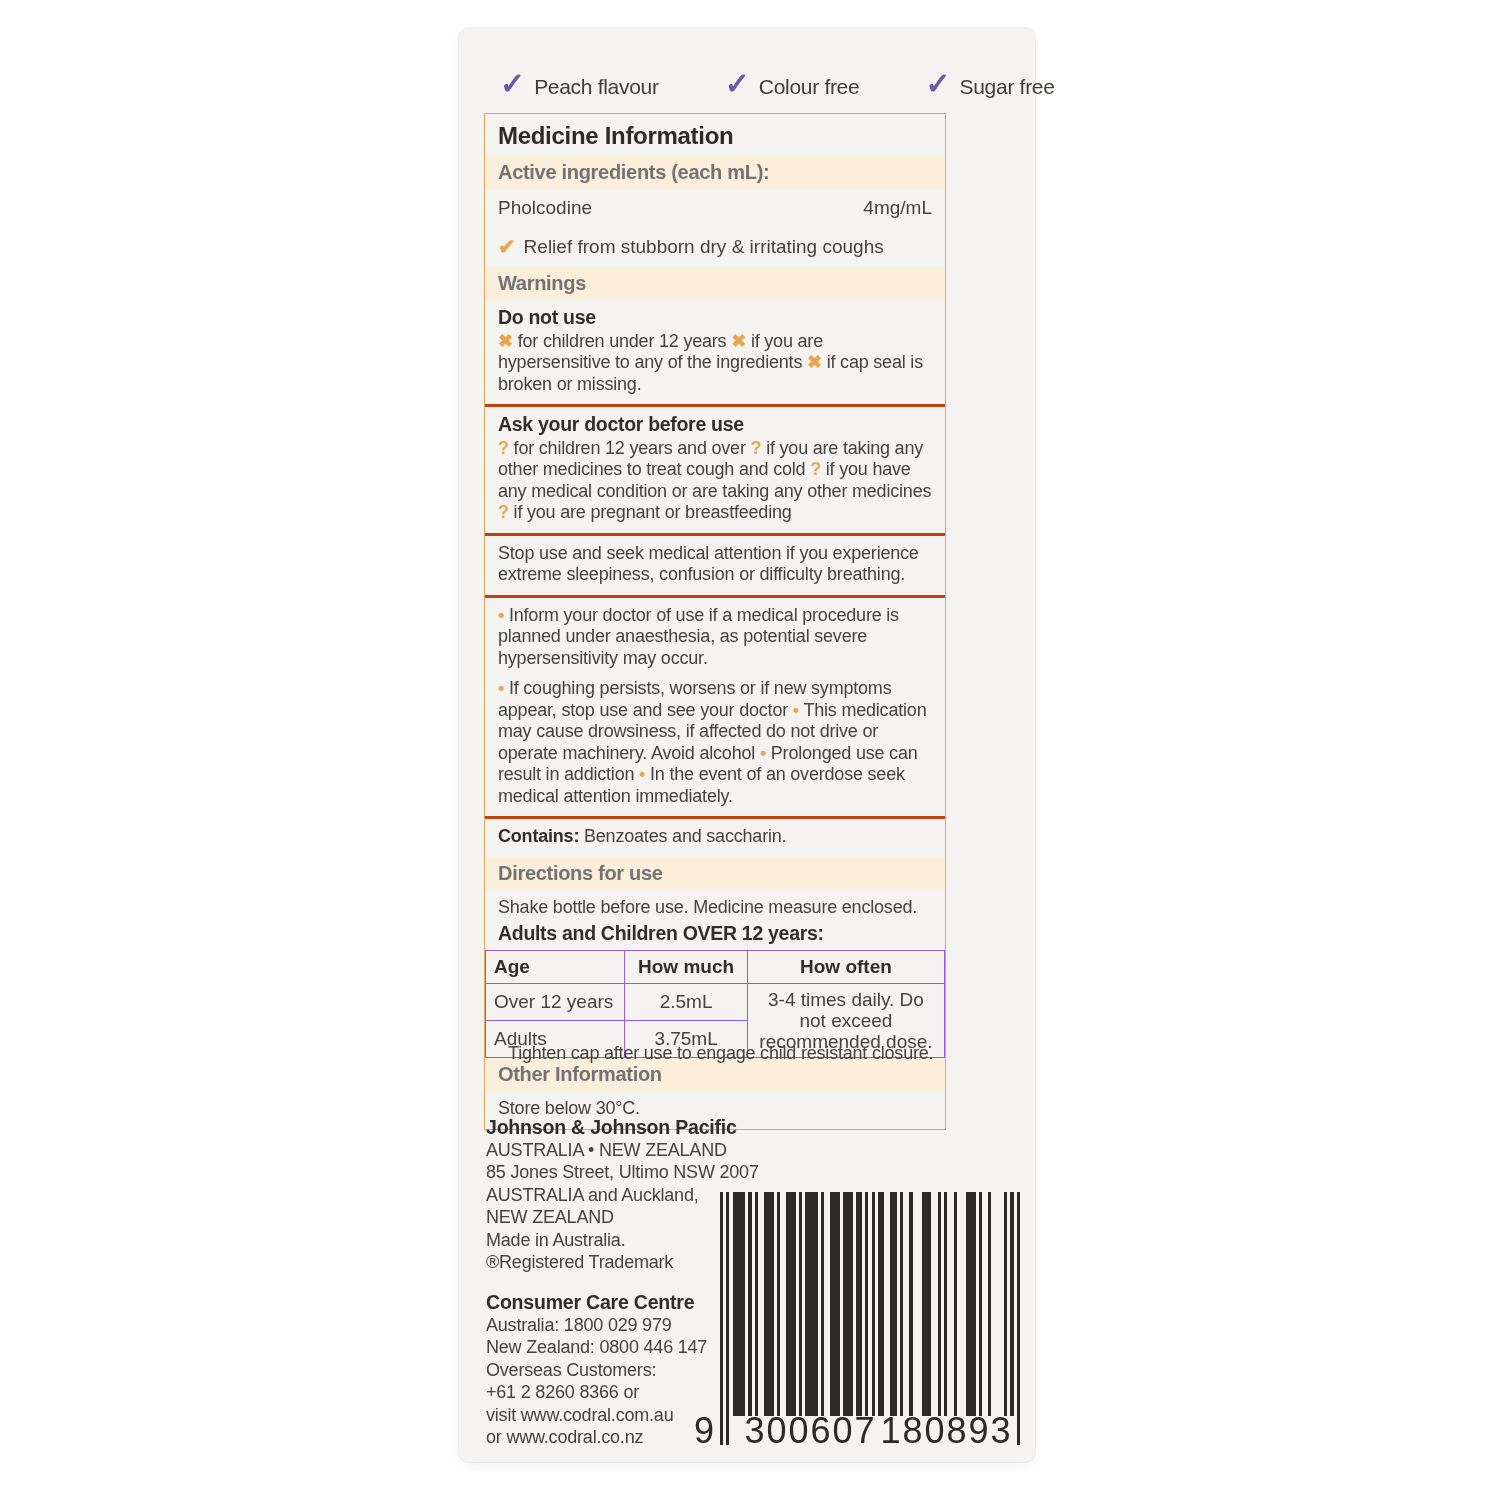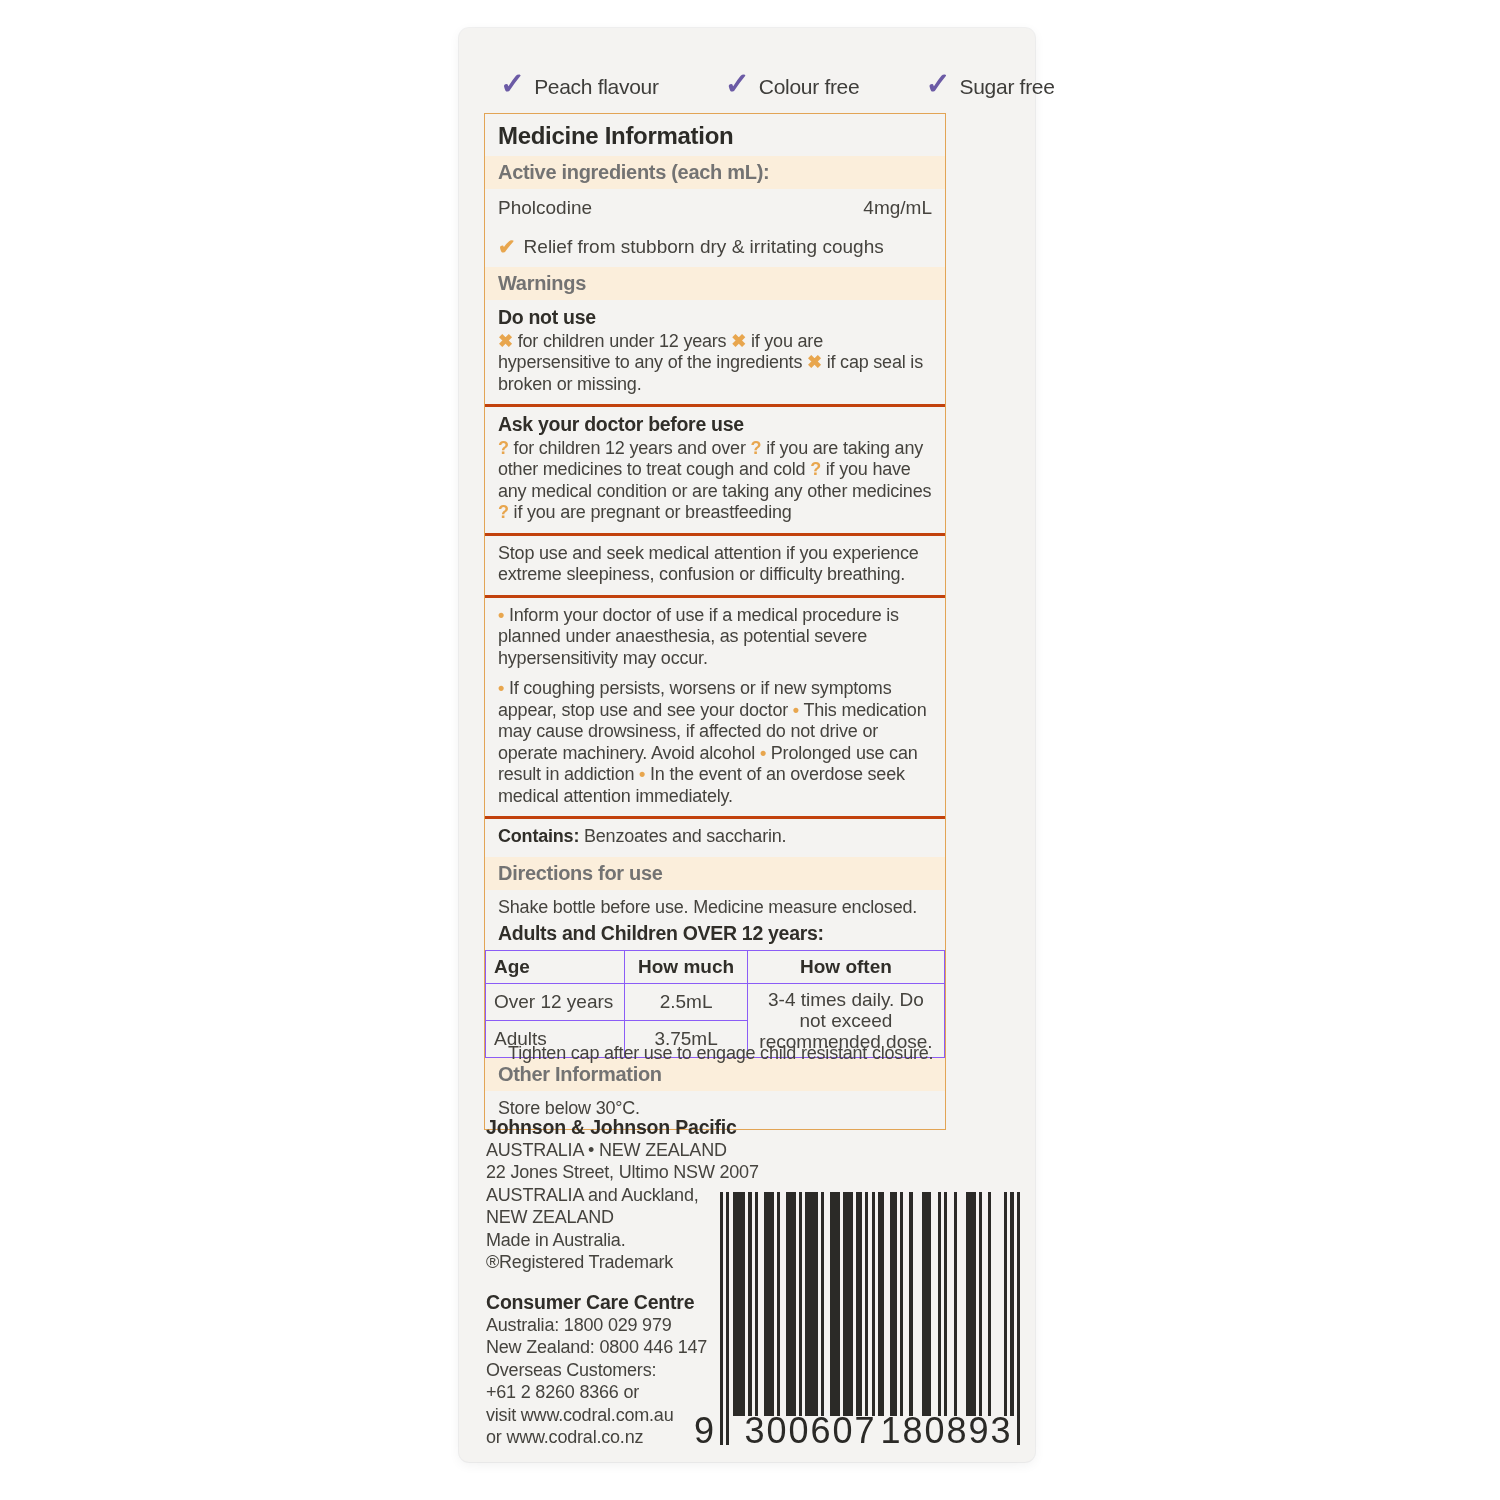--- a/index.html
+++ b/index.html
@@ -144,21 +144,21 @@
         <p>Store below 30°C.</p>
       </div>
     </div>
 
     <p class="cap-note">Tighten cap after use to engage child resistant closure.</p>
 
     <div class="addr mfr">
       <div class="addr-name">Johnson &amp; Johnson Pacific</div>
       <div>
           <div>AUSTRALIA • NEW ZEALAND</div>
-          <div>22 Jones Street, Ultimo NSW 2007</div>
+          <div>85 Jones Street, Ultimo NSW 2007</div>
           <div>AUSTRALIA and Auckland,</div>
           <div>NEW ZEALAND</div>
           <div>Made in Australia.</div>
           <div>®Registered Trademark</div>
         </div>
     </div>
 
     <div class="addr care">
       <div class="addr-name">Consumer Care Centre</div>
       <div>

